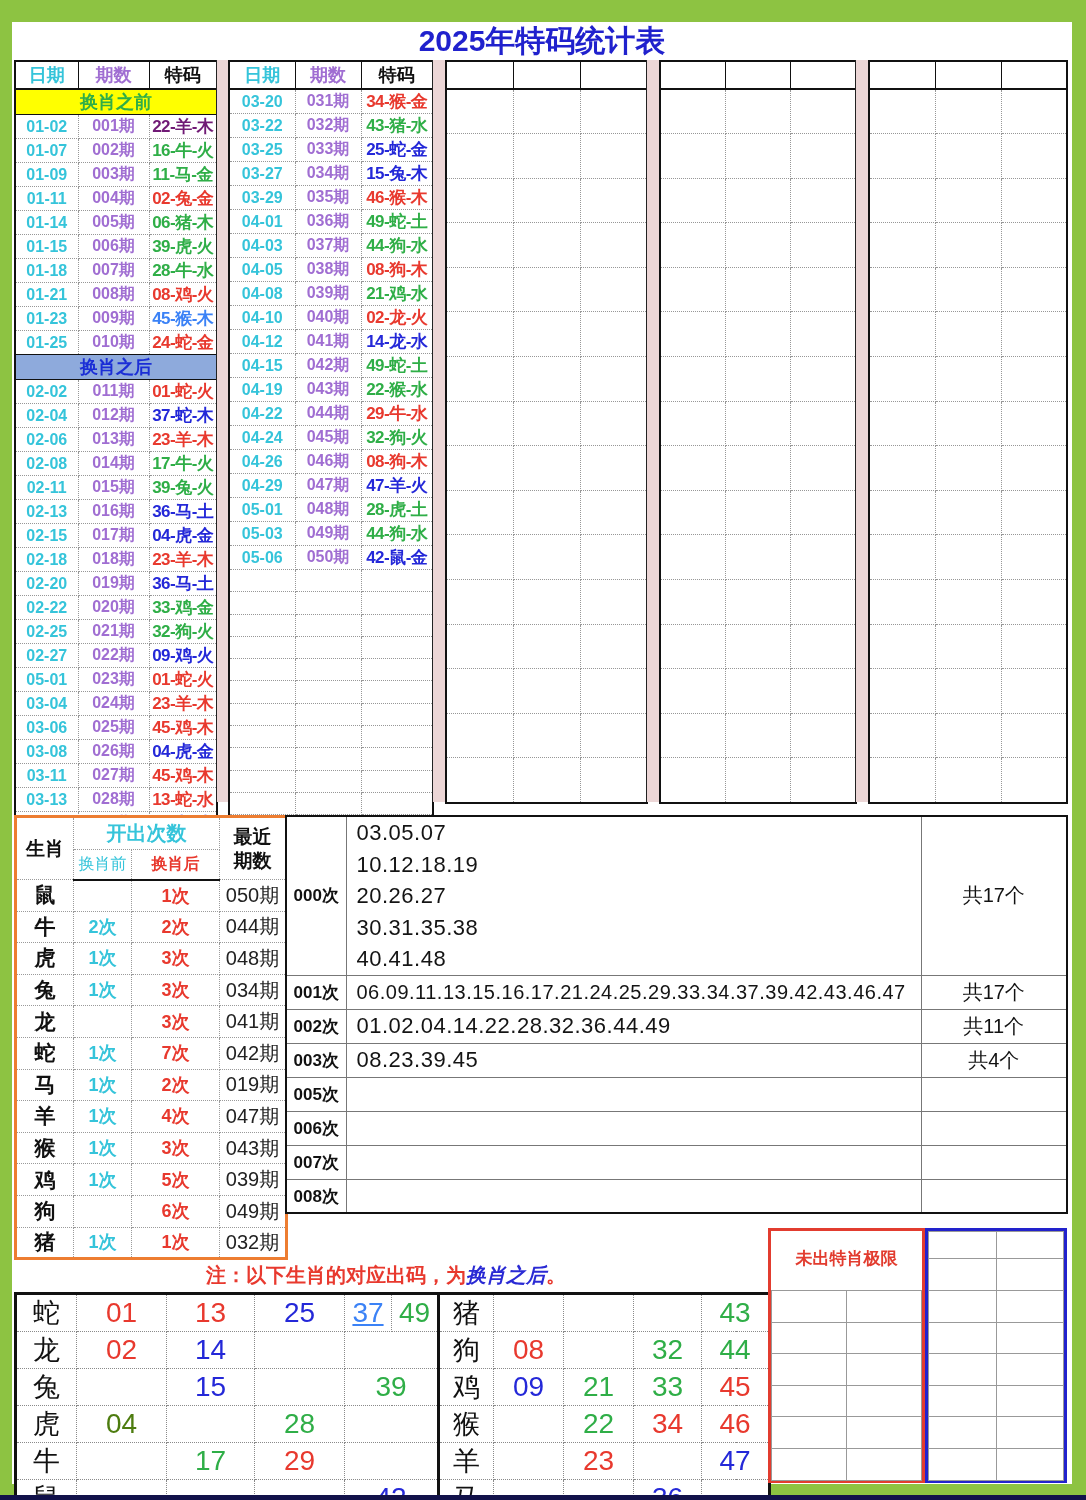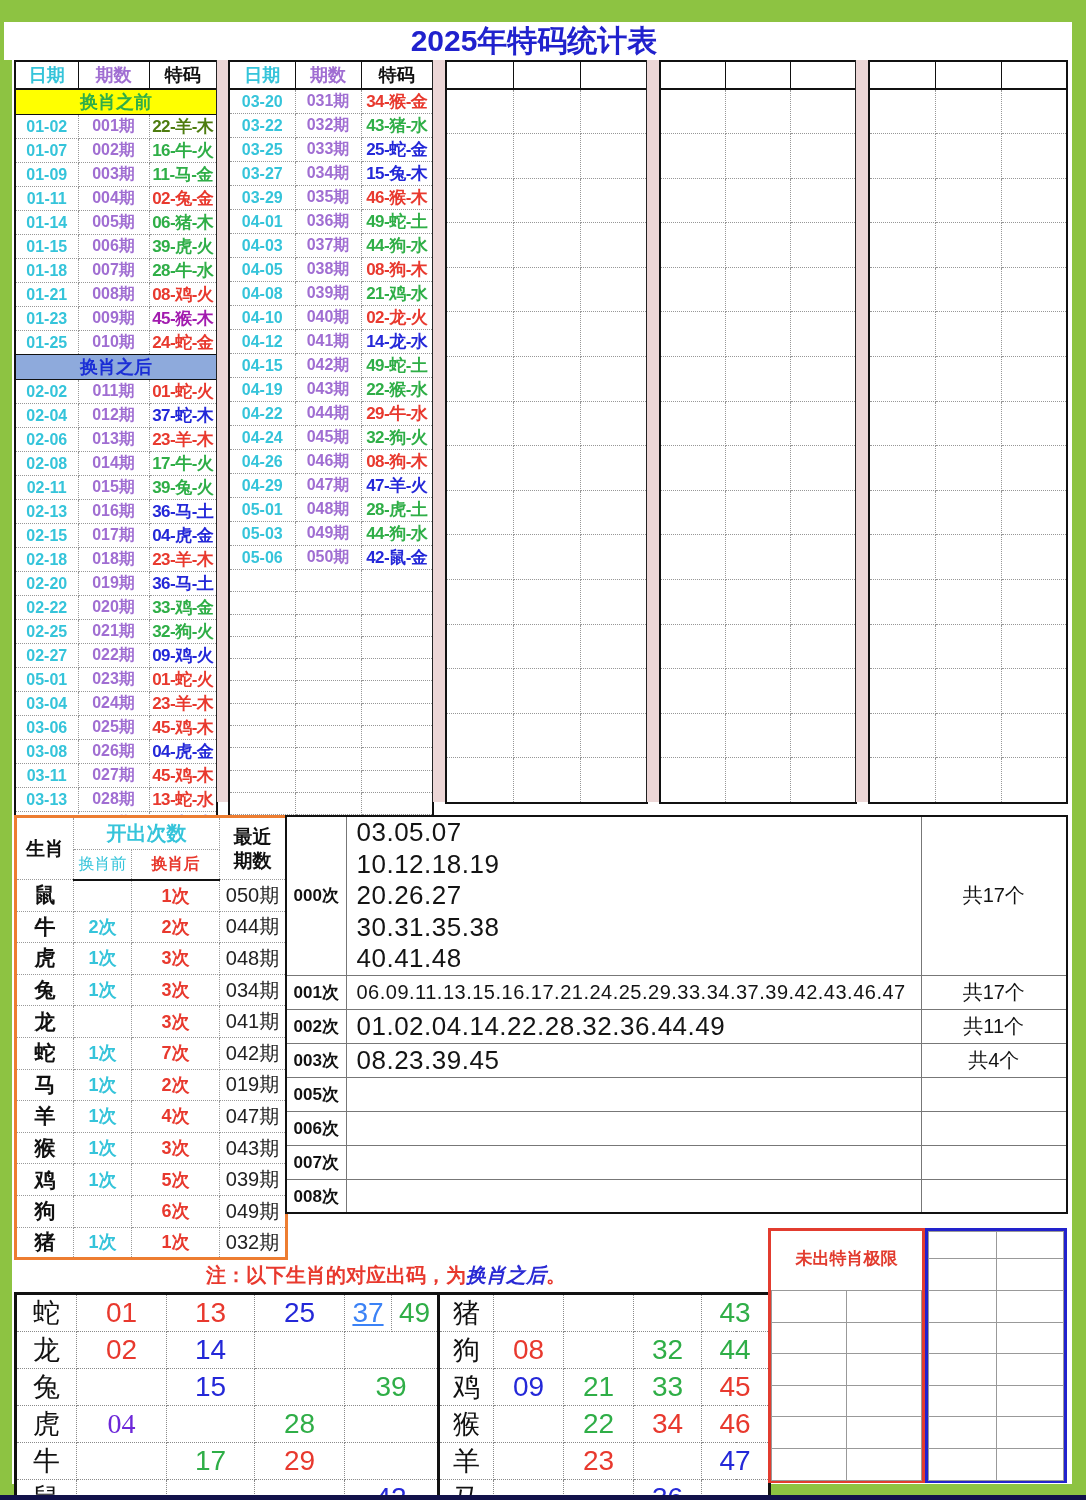--- a/index.html
+++ b/index.html
@@ -1,21 +1,21 @@
 <!DOCTYPE html>
 <html><head>
 <meta charset="utf-8">
 <style>
   html,body{margin:0;padding:0;background:#666;}
   .page{position:relative;width:1086px;height:1500px;background:#8dc342;overflow:hidden;
         font-family:"Liberation Sans","DejaVu Sans",sans-serif;}
   .inner{position:absolute;left:12px;top:22px;width:1060px;height:1462px;background:#fff;}
   .bottom-strip{position:absolute;left:0;top:1495px;width:1086px;height:5px;background:#12124a;}
 
-  .title{position:absolute;left:4px;top:22px;width:1060px;height:38px;line-height:38px;
+  .title{position:absolute;left:12px;top:22px;width:1060px;height:38px;line-height:38px;
          text-align:center;font-size:30px;font-weight:bold;color:#2021cd;background:#fff;}
 
   
   table{border-collapse:collapse;table-layout:fixed;background:#fff;}
   .tt{position:absolute;top:60px;border:2px solid #111;}
   .tt th{border:1px solid #111;border-bottom:2px solid #111;height:26px;font-size:18px;padding:0;}
   .tt td{border:1px dotted #979797;text-align:center;padding:0;overflow:hidden;white-space:nowrap;}
   .hd{color:#35c4da;} .hp{color:#a06ed2;} .hc{color:#111;}
   .cd{color:#35c4da;font-weight:bold;font-size:16px;}
   .cp{color:#a06ed2;font-weight:bold;font-size:16px;}
@@ -36,21 +36,21 @@
   .aft-h{color:#e8392e;font-size:16px;font-weight:bold;}
   .sz{font-size:21px;font-weight:bold;color:#111;}
   .sb{color:#35c4da;font-size:18px;font-weight:bold;}
   .sa{color:#e8392e;font-size:18px;font-weight:bold;}
   .sr{font-size:20px;color:#222;}
 
   
   #freq{position:absolute;left:285px;top:815px;border:2px solid #111;}
   #freq td{border:1px solid #777;padding:0;overflow:hidden;}
   .fl{font-size:17px;font-weight:bold;text-align:center;color:#111;}
-  .fn{text-align:left;padding-left:10px !important;font-size:26px;color:#141414;letter-spacing:0.5px;}
+  .fn{text-align:left;padding-left:10px !important;font-size:22px;color:#141414;letter-spacing:0.5px;}
   .fn div{line-height:31.6px;}
   .fc{font-size:20px;text-align:center;color:#111;}
 
   
   .note{position:absolute;left:14px;top:1260px;width:920px;height:30px;line-height:30px;
         padding-left:192px;font-size:20px;font-weight:bold;color:#e8392e;background:#fff;box-sizing:border-box;}
   .note .hl{color:#2a2ad4;font-style:italic;}
 
   
   .bt{position:absolute;top:1292px;border:3px solid #111;}
@@ -87,21 +87,21 @@
         <th class="hc">特码</th>
       </tr>
     </thead>
     <tbody>
         <tr style="height: 22.3px;">
           <td class="sec sec-y" colspan="3">换肖之前</td>
         </tr>
         <tr style="height: 22.3px;">
           <td class="cd">01-02</td>
           <td class="cp">001期</td>
-          <td class="cc" style="color: #4d7c0f;">22-羊-木</td>
+          <td class="cc" style="color: #701a75;">22-羊-木</td>
         </tr>
         <tr style="height: 22.3px;">
           <td class="cd">01-07</td>
           <td class="cp">002期</td>
           <td class="cc" style="color: rgb(47, 174, 71);">16-牛-火</td>
         </tr>
         <tr style="height: 22.3px;">
           <td class="cd">01-09</td>
           <td class="cp">003期</td>
           <td class="cc" style="color: rgb(47, 174, 71);">11-马-金</td>
@@ -127,21 +127,21 @@
           <td class="cc" style="color: rgb(47, 174, 71);">28-牛-水</td>
         </tr>
         <tr style="height: 22.3px;">
           <td class="cd">01-21</td>
           <td class="cp">008期</td>
           <td class="cc" style="color: rgb(232, 57, 46);">08-鸡-火</td>
         </tr>
         <tr style="height: 22.3px;">
           <td class="cd">01-23</td>
           <td class="cp">009期</td>
-          <td class="cc" style="color: #a21caf;">45-猴-木</td>
+          <td class="cc" style="color: #3b82f6;">45-猴-木</td>
         </tr>
         <tr style="height: 22.3px;">
           <td class="cd">01-25</td>
           <td class="cp">010期</td>
           <td class="cc" style="color: rgb(232, 57, 46);">24-蛇-金</td>
         </tr>
         <tr style="height: 22.3px;">
           <td class="sec sec-b" colspan="3">换肖之后</td>
         </tr>
         <tr style="height: 22.3px;">
@@ -900,21 +900,21 @@
         </tr>
         <tr style="height: 31.5px;">
           <td class="bz">兔</td>
           <td class="bn"></td>
           <td class="bn" style="color: rgb(36, 40, 216);">15</td>
           <td class="bn"></td>
           <td class="bn" colspan="2" style="color: rgb(47, 174, 71);">39</td>
         </tr>
         <tr style="height: 31.5px;">
           <td class="bz">虎</td>
-          <td class="bn" style="color: #6d28d9; font-family: Liberation Serif, serif;">04</td>
+          <td class="bn" style="color: #4d7c0f;">04</td>
           <td class="bn"></td>
           <td class="bn" style="color: rgb(47, 174, 71);">28</td>
           <td class="bn" colspan="2"></td>
         </tr>
         <tr style="height: 31.5px;">
           <td class="bz">牛</td>
           <td class="bn"></td>
           <td class="bn" style="color: rgb(47, 174, 71);">17</td>
           <td class="bn" style="color: rgb(232, 57, 46);">29</td>
           <td class="bn" colspan="2"></td>

